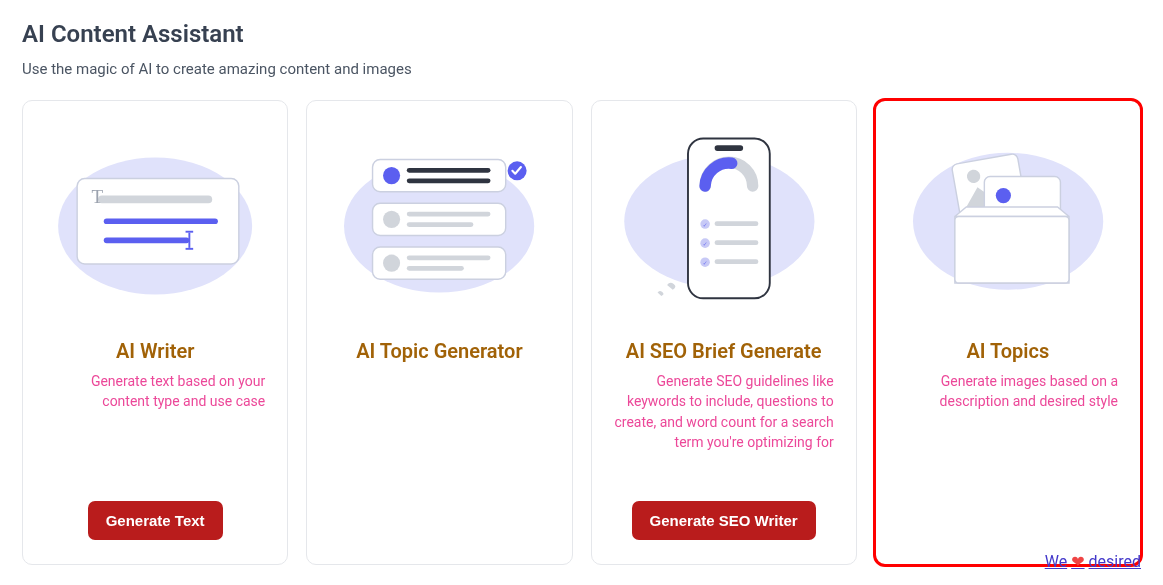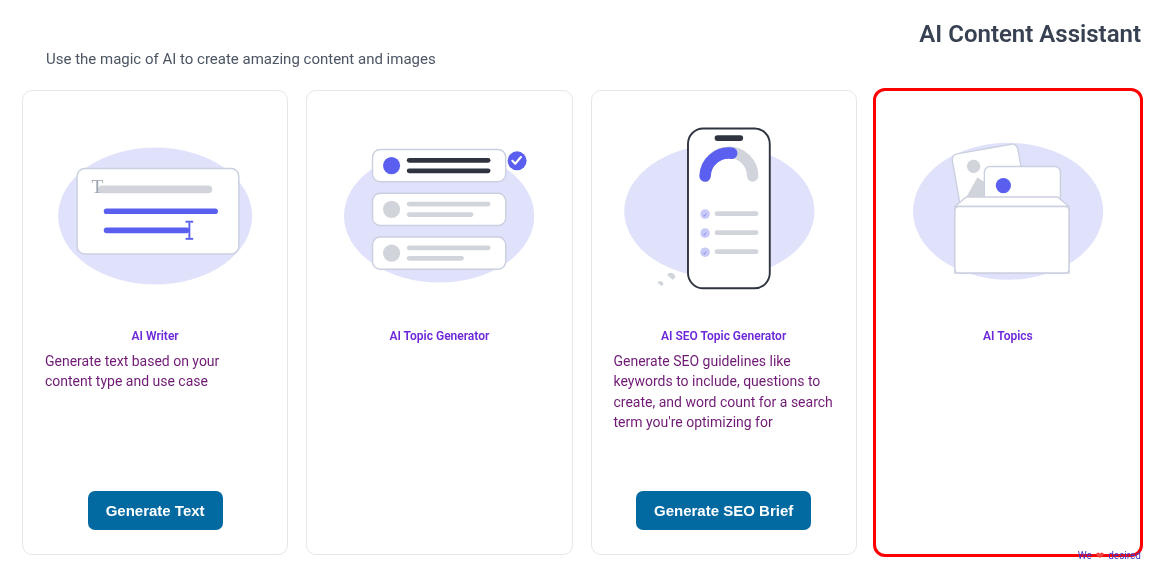--- a/index.html
+++ b/index.html
@@ -8,28 +8,26 @@
       background: #ffffff;
       color: #1f2937;
       padding: 20px 22px 10px 22px;
       width: 1163px;
       position: relative;
     }
     .page-title {
       font-size: 24px;
       font-weight: 600;
       color: #374151;
-      margin-bottom: 2px;
-      text-align: right;
+      margin-bottom: 12px;
     }
     .page-subtitle {
       font-size: 15px;
       color: #4b5563;
       margin-bottom: 22px;
-      margin-left: 24px;
     }
     .cards {
       display: flex;
       gap: 18px;
     }
     .card {
       flex: 1;
       border: 1px solid #e5e7eb;
       border-radius: 10px;
       padding: 18px 18px 24px 18px;
@@ -46,52 +44,53 @@
     .illustration {
       width: 100%;
       height: 195px;
       margin-bottom: 25px;
       display: flex;
       align-items: center;
       justify-content: center;
       position: relative;
     }
     .card-title {
-      font-size: 12px;
+      font-size: 20px;
       font-weight: 600;
-      color: #6d28d9;
+      color: #a16207;
       margin-bottom: 8px;
     }
     .card-desc {
       font-size: 14px;
-      color: #701a75;
-      text-align: left;
+      color: #ec4899;
+      text-align: right;
       line-height: 1.45;
       padding: 0 4px;
     }
     .card-spacer { flex: 1; }
     .card-button {
-      background: #0369a1;
+      background: #b91c1c;
       color: #ffffff;
       border: none;
       border-radius: 7px;
       padding: 11px 18px;
       font-size: 15px;
       font-weight: 600;
       cursor: pointer;
     }
     .feedback {
       position: absolute;
       right: 22px;
       bottom: 4px;
-      font-size: 10px;
+      font-size: 16px;
       color: #4338ca;
       display: flex;
       align-items: center;
       gap: 4px;
+      text-decoration: underline;
     }
     .feedback .heart { color: #ef4444; }
   </style>
 </head>
 <body>
 
 <h1 class="page-title">AI Content Assistant</h1>
 <p class="page-subtitle">Use the magic of AI to create amazing content and images</p>
 
 <div class="cards">
@@ -166,44 +165,45 @@
         </g>
         <g>
           <circle cx="100" cy="148" r="5" fill="#c7c9f6"></circle>
             <text x="100" y="151" font-size="6" text-anchor="middle" fill="#5b5ff0">✓</text>
           <rect x="110" y="145" width="46" height="5" rx="2.5" fill="#d1d5db"></rect>
         </g>
         <path d="M 60 172 q 3 -4 7 -1 q 4 3 -1 6" fill="#d1d5db"></path>
         <path d="M 50 180 q 2 -3 5 -0.5 q 3 2.5 -1 4" fill="#d1d5db"></path>
       </svg>
     </div>
-    <div class="card-title">AI SEO Topic Generator</div>
+    <div class="card-title">AI SEO Brief Generate</div>
     <div class="card-desc">Generate SEO guidelines like keywords to include, questions to create, and word count for a search term you're optimizing for</div>
     <div class="card-spacer"></div>
-    <button class="card-button">Generate SEO Brief</button>
+    <button class="card-button">Generate SEO Writer</button>
   </div>
 
   <div class="card highlight">
     <div class="illustration">
       <svg viewBox="0 0 240 200" width="100%" height="100%">
         <ellipse cx="120" cy="105" rx="100" ry="72" fill="#e0e2fb"></ellipse>
         <g transform="rotate(-10 95 70)">
           <rect x="65" y="40" width="70" height="60" rx="6" fill="#ffffff" stroke="#cbd0e0" stroke-width="1.5"></rect>
           <path d="M70 90 l18 -22 l14 14 l10 -10 l18 18 z" fill="#d1d5db"></path>
           <circle cx="86" cy="56" r="7" fill="#d1d5db"></circle>
         </g>
         <rect x="95" y="58" width="80" height="66" rx="6" fill="#ffffff" stroke="#cbd0e0" stroke-width="1.5"></rect>
         <circle cx="115" cy="78" r="8" fill="#5b5ff0"></circle>
         <path d="M100 118 l22 -28 l16 16 l12 -12 l22 24 z" fill="#2f3440"></path>
         <path d="M138 94 l6 8 l6 -8 z" fill="#d1d5db"></path>
         <path d="M64 100 h120 v70 h-120 z M64 100 l12 -10 h96 l12 10" fill="#ffffff" stroke="#cbd0e0" stroke-width="1.5"></path>
         <rect x="64" y="100" width="120" height="70" rx="4" fill="#ffffff" stroke="#cbd0e0" stroke-width="1.5"></rect>
       </svg>
     </div>
     <div class="card-title">AI Topics</div>
+    <div class="card-desc">Generate images based on a description and desired style</div>
     <div class="card-spacer"></div>
   </div>
 
 </div>
 
 <div class="feedback">
   <span>We</span>
   <span class="heart">❤</span>
   <span>desired</span>
 </div>

